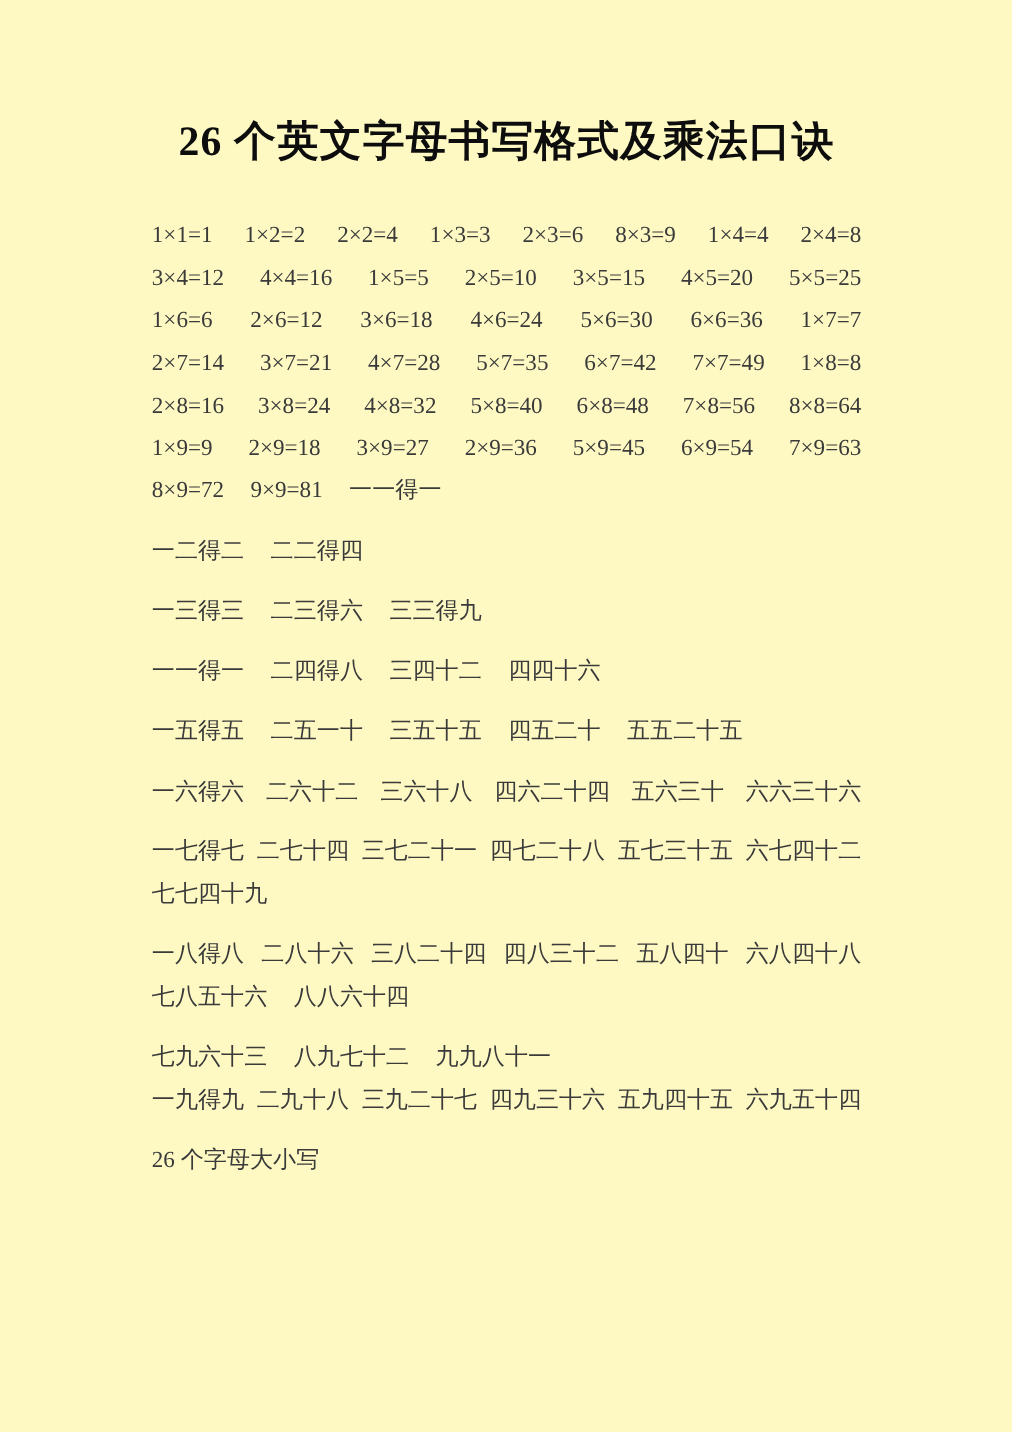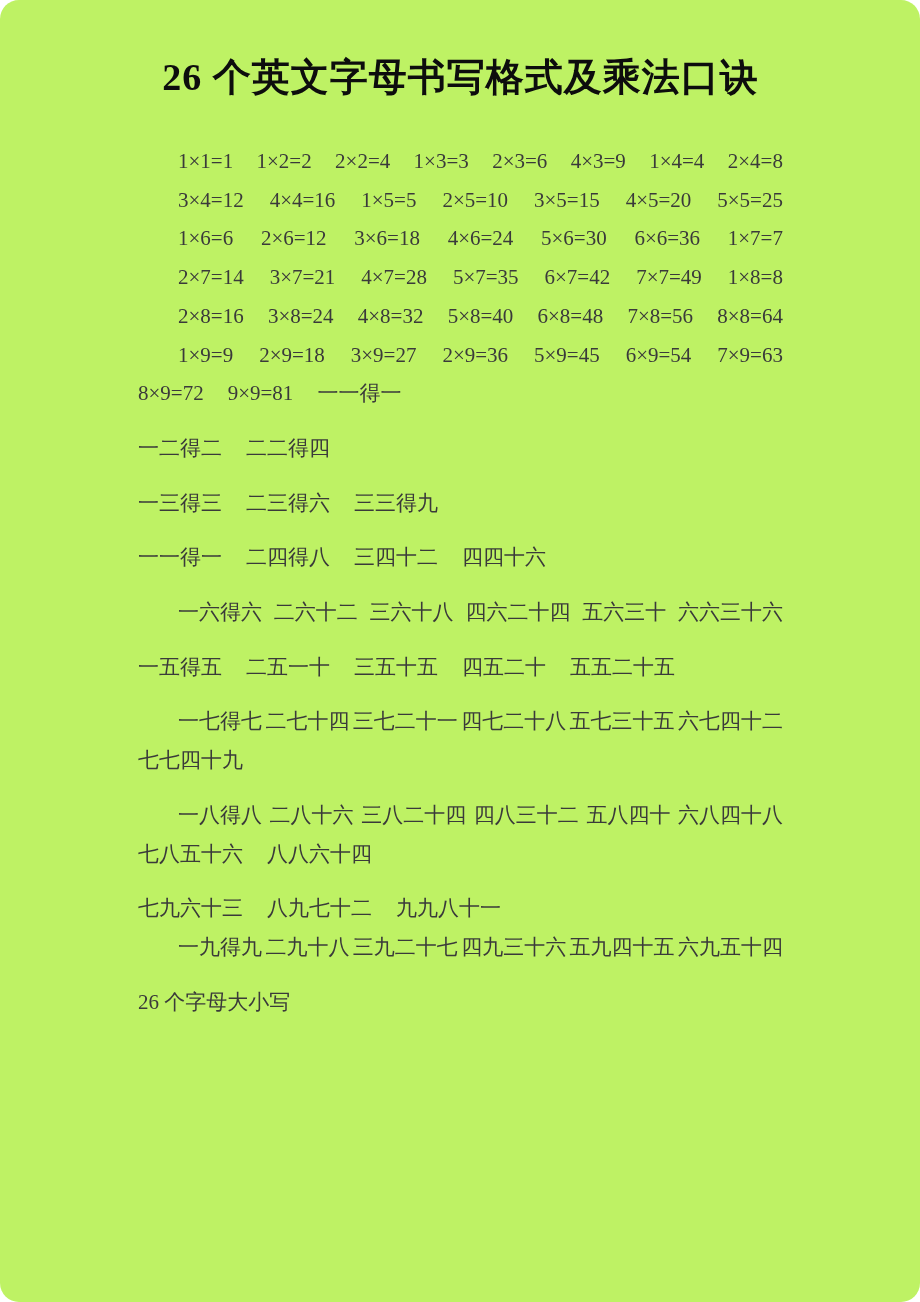--- a/index.html
+++ b/index.html
@@ -10,23 +10,22 @@
   body {
     width: 920px;
     height: 1302px;
     overflow: hidden;
     font-family: "Liberation Serif", "DejaVu Serif", serif;
   }
   .page {
     box-sizing: border-box;
     width: 920px;
     height: 1302px;
-    padding: 54px 137px 0 138px;
-    background: #bef264;
-    border-radius: 19px;
+    padding: 106px 137px 0 138px;
+    background: #fef9c3;
   }
   .doc-title {
     margin: 0 0 42px 0;
     font-size: 38px;
     line-height: 46px;
     font-weight: 700;
     text-align: center;
     color: #0d0d0d;
     letter-spacing: 1px;
     white-space: nowrap;
@@ -40,21 +39,20 @@
   .line {
     display: flex;
     align-items: baseline;
     font-size: 21px;
     line-height: 38.7px;
     color: #3a3a3a;
     white-space: nowrap;
   }
   .line.justify {
     justify-content: space-between;
-    margin-left: 40px;
   }
   .line.left {
     justify-content: flex-start;
     column-gap: 25px;
     gap: 24px;
   }
   .item {
     display: inline-block;
   }
 </style>
@@ -64,21 +62,21 @@
 <div class="page">
   <h1 class="doc-title">26 个英文字母书写格式及乘法口诀</h1>
   <div id="doc-body">
       <div class="para">
         <div class="line justify">
           <span class="item">1×1=1</span>
           <span class="item">1×2=2</span>
           <span class="item">2×2=4</span>
           <span class="item">1×3=3</span>
           <span class="item">2×3=6</span>
-          <span class="item">4×3=9</span>
+          <span class="item">8×3=9</span>
           <span class="item">1×4=4</span>
           <span class="item">2×4=8</span>
         </div>
         <div class="line justify">
           <span class="item">3×4=12</span>
           <span class="item">4×4=16</span>
           <span class="item">1×5=5</span>
           <span class="item">2×5=10</span>
           <span class="item">3×5=15</span>
           <span class="item">4×5=20</span>
@@ -141,39 +139,39 @@
       </div>
       <div class="para">
         <div class="line left">
           <span class="item">一一得一</span>
           <span class="item">二四得八</span>
           <span class="item">三四十二</span>
           <span class="item">四四十六</span>
         </div>
       </div>
       <div class="para">
+        <div class="line left">
+          <span class="item">一五得五</span>
+          <span class="item">二五一十</span>
+          <span class="item">三五十五</span>
+          <span class="item">四五二十</span>
+          <span class="item">五五二十五</span>
+        </div>
+      </div>
+      <div class="para">
         <div class="line justify">
           <span class="item">一六得六</span>
           <span class="item">二六十二</span>
           <span class="item">三六十八</span>
           <span class="item">四六二十四</span>
           <span class="item">五六三十</span>
           <span class="item">六六三十六</span>
         </div>
       </div>
       <div class="para">
-        <div class="line left">
-          <span class="item">一五得五</span>
-          <span class="item">二五一十</span>
-          <span class="item">三五十五</span>
-          <span class="item">四五二十</span>
-          <span class="item">五五二十五</span>
-        </div>
-      </div>
-      <div class="para">
         <div class="line justify">
           <span class="item">一七得七</span>
           <span class="item">二七十四</span>
           <span class="item">三七二十一</span>
           <span class="item">四七二十八</span>
           <span class="item">五七三十五</span>
           <span class="item">六七四十二</span>
         </div>
         <div class="line left">
           <span class="item">七七四十九</span>

